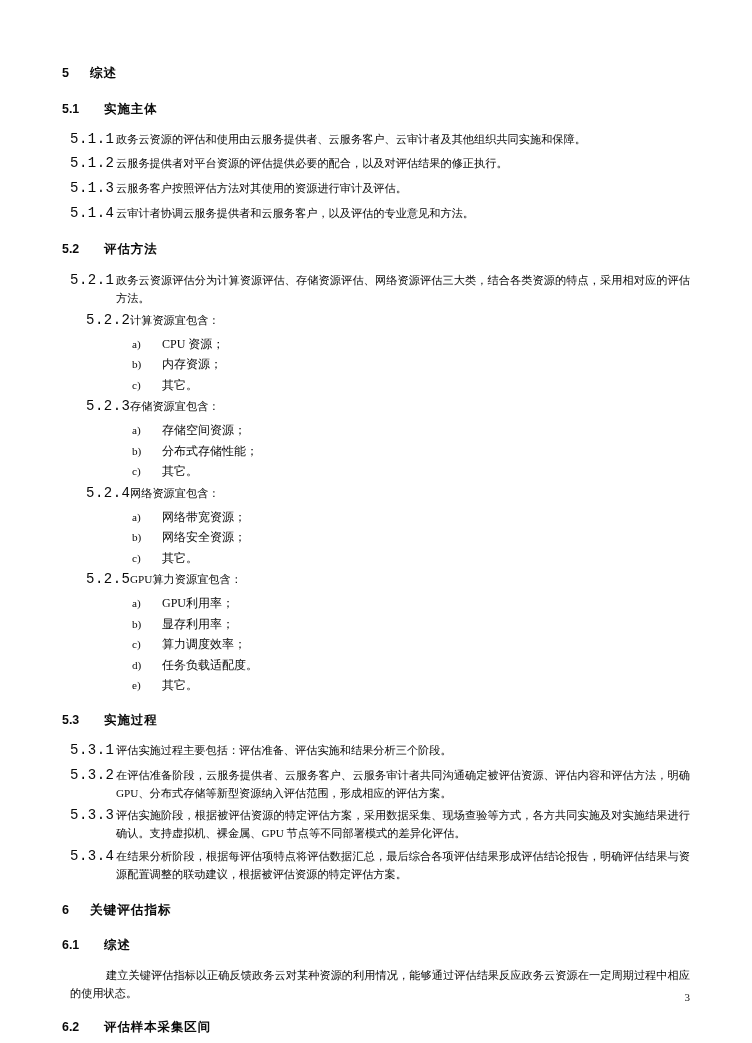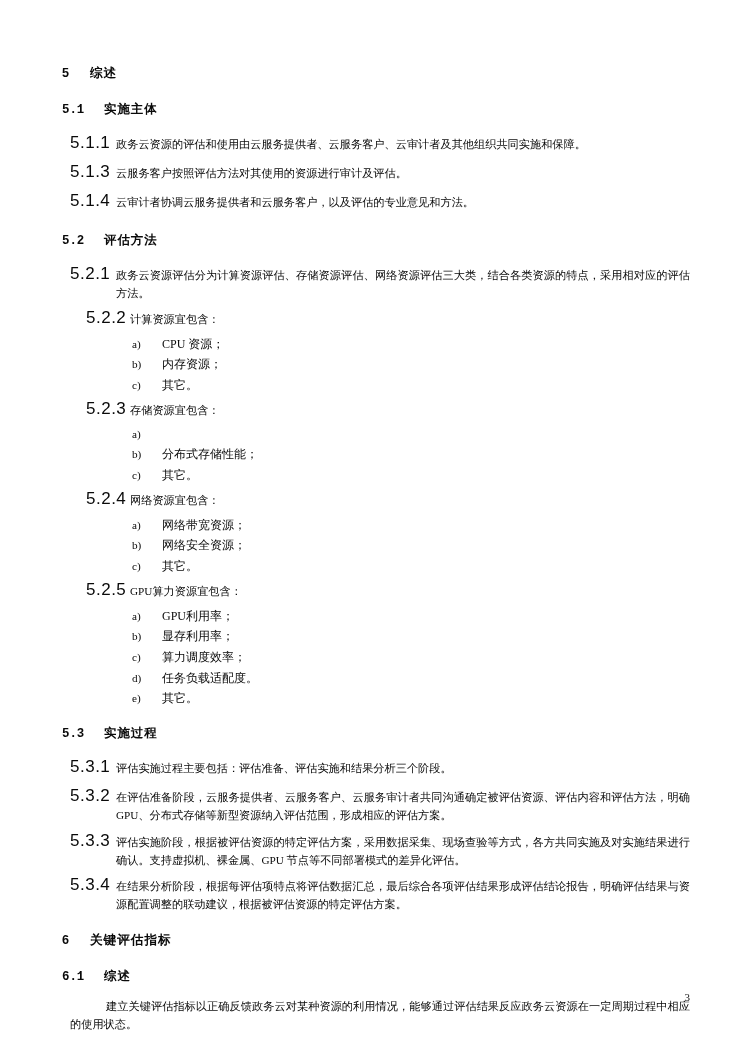--- a/index.html
+++ b/index.html
@@ -44,43 +44,43 @@
 
   .h2-row {
     display: flex;
     align-items: baseline;
     margin-top: 16px;
     margin-bottom: 10px;
   }
   .h2-row .num {
     width: 42px;
     flex: 0 0 auto;
-    font-family: Liberation Mono, monospace;
+    font-family: Liberation Sans, sans-serif;
     font-size: 12.4px;
     font-weight: bold;
   }
   .h2-row .txt {
     font-family: "Liberation Sans", sans-serif;
     font-size: 12.4px;
     font-weight: bold;
     letter-spacing: 1px;
   }
 
   
   .clause {
     display: flex;
     align-items: baseline;
     margin: 0 0 3px 0;
     padding-left: 8px;
   }
   .clause .cnum {
     flex: 0 0 auto;
     width: 46px;
-    font-family: Liberation Sans, sans-serif;
-    font-size: 17px;
+    font-family: Liberation Mono, monospace;
+    font-size: 14px;
     letter-spacing: 0.5px;
   }
   .clause .ctext {
     flex: 1 1 auto;
     font-size: 11.2px;
     text-align: justify;
     line-height: 1.62;
   }
 
   
@@ -139,20 +139,24 @@
       </div>
       <div class="h2-row">
         <span class="num">5.1</span>
         <span class="txt">实施主体</span>
       </div>
       <div class="clause">
         <span class="cnum">5.1.1</span>
         <span class="ctext">政务云资源的评估和使用由云服务提供者、云服务客户、云审计者及其他组织共同实施和保障。</span>
       </div>
       <div class="clause">
+        <span class="cnum">5.1.2</span>
+        <span class="ctext">云服务提供者对平台资源的评估提供必要的配合，以及对评估结果的修正执行。</span>
+      </div>
+      <div class="clause">
         <span class="cnum">5.1.3</span>
         <span class="ctext">云服务客户按照评估方法对其使用的资源进行审计及评估。</span>
       </div>
       <div class="clause">
         <span class="cnum">5.1.4</span>
         <span class="ctext">云审计者协调云服务提供者和云服务客户，以及评估的专业意见和方法。</span>
       </div>
       <div class="h2-row">
         <span class="num">5.2</span>
         <span class="txt">评估方法</span>
@@ -176,20 +180,21 @@
       <div class="item">
         <span class="lnum">c)</span>
         <span class="ltext">其它。</span>
       </div>
       <div class="clause indent">
         <span class="cnum">5.2.3</span>
         <span class="ctext">存储资源宜包含：</span>
       </div>
       <div class="item">
         <span class="lnum">a)</span>
+        <span class="ltext">存储空间资源；</span>
       </div>
       <div class="item">
         <span class="lnum">b)</span>
         <span class="ltext">分布式存储性能；</span>
       </div>
       <div class="item">
         <span class="lnum">c)</span>
         <span class="ltext">其它。</span>
       </div>
       <div class="clause indent">

